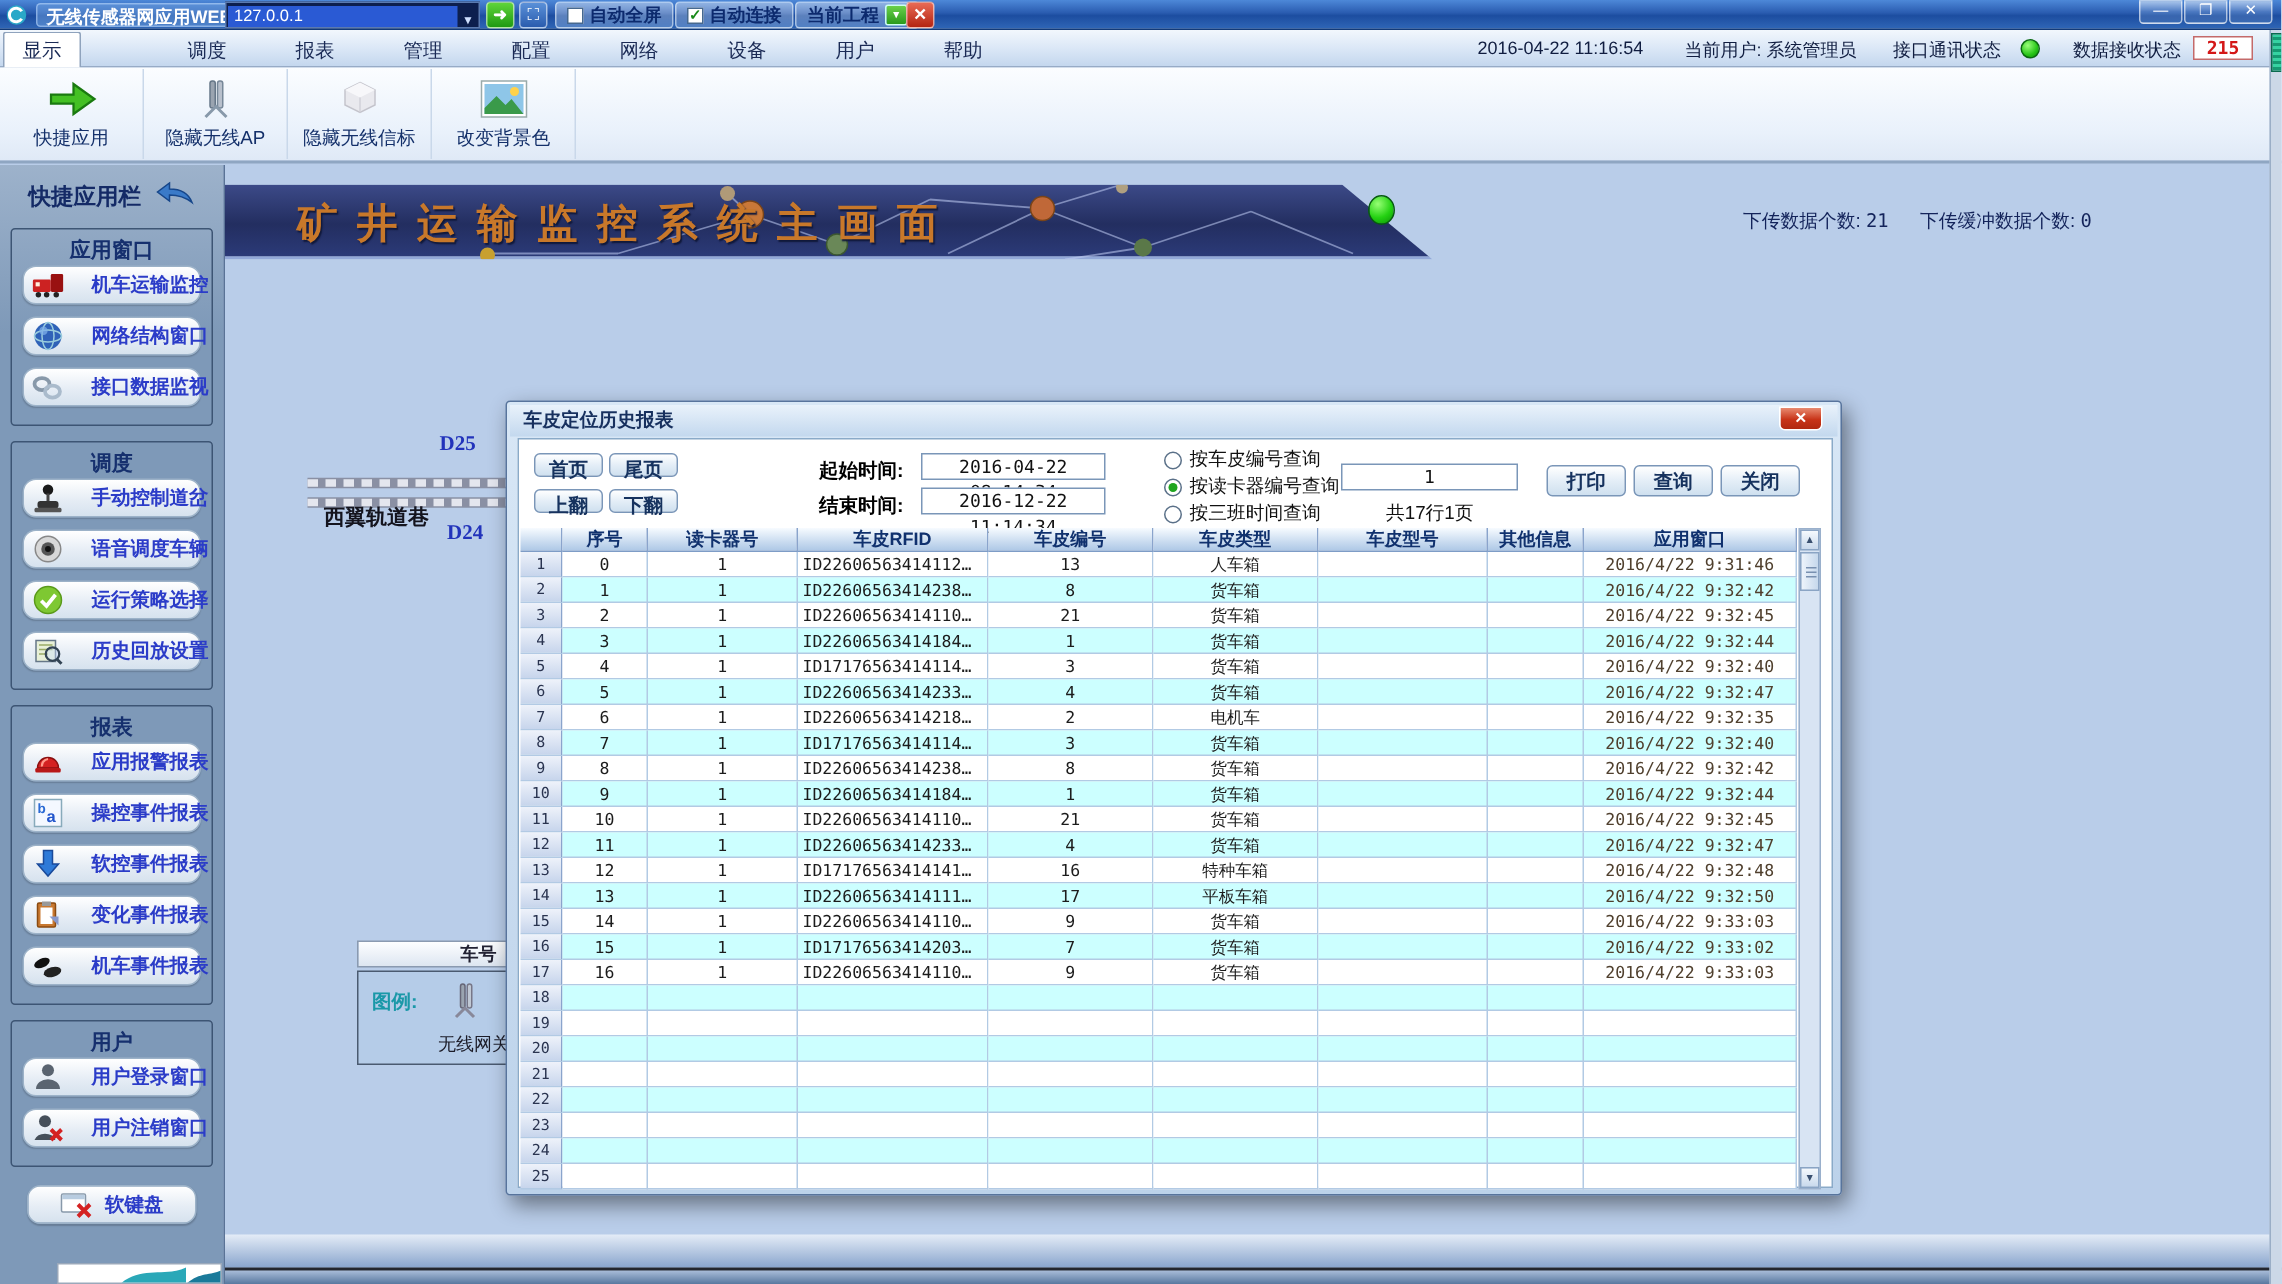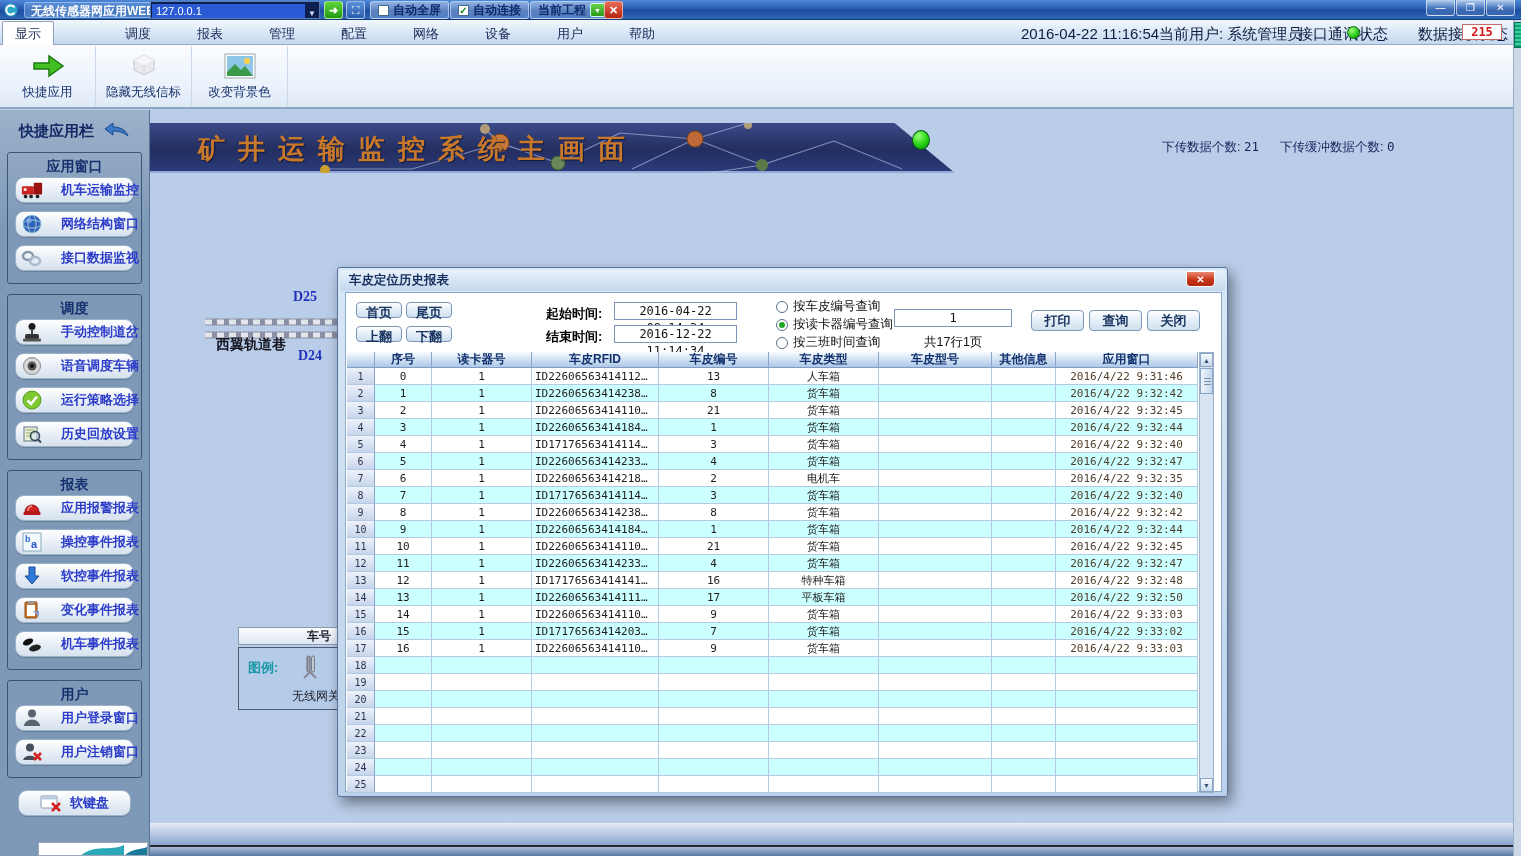--- a/index.html
+++ b/index.html
@@ -31,21 +31,21 @@
 .wincontrols { right:6px; left:auto; top:0px; display:flex; gap:1px; position:absolute; }
 .wbtn { width:29px; height:16px; background:linear-gradient(180deg,rgba(255,255,255,.5),rgba(160,190,230,.25) 50%,rgba(90,130,190,.35));
   border:1px solid rgba(255,255,255,.6); border-radius:0 0 3px 3px; color:#fff; text-align:center; line-height:14px; font-size:10px; }
 
 
 .menubar { position:absolute; left:0; top:20px; width:1521px; height:25px;
   background:linear-gradient(180deg,#f2f7fd,#d9e6f6 55%,#c4d7ee); border-bottom:1px solid #97abc6;
   font-size:13px; color:#1a2a55; }
 .menu-item { position:absolute; top:3px; height:22px; line-height:22px; padding:0 12px; cursor:default; white-space:nowrap; }
 .menu-item.active { background:#fff; border:1px solid #8fa3bd; border-bottom:none; border-radius:2px 2px 0 0; top:1px; height:24px; line-height:23px; }
-.mb-right { position:absolute; top:5px; white-space:nowrap; color:#101d40; font-size:15px;margin-left:36px; }
+.mb-right { position:absolute; top:5px; white-space:nowrap; color:#101d40; font-size:12px; }
 .statusdot { position:absolute; top:6px; width:13px; height:13px; border-radius:50%;
   background:radial-gradient(circle at 35% 30%,#9aff7a,#27c517 60%,#0e8a06); border:1px solid #0a6a10; }
 .recvbox { position:absolute; top:4px; width:40px; height:16px; background:#fff; border:1px solid #c46a6a;
   color:#d41818; font-weight:bold; text-align:center; line-height:15px; font-size:12px; font-family:"DejaVu Sans Mono",monospace; }
 
 
 .toolbar { position:absolute; left:0; top:45px; width:1521px; height:64px;
   background:linear-gradient(180deg,#fbfdff,#e9f1fb 70%,#dfe9f6); border-bottom:2px solid #8fa6c2; display:flex; }
 .tool-btn { width:96px; height:60px; margin:1px 0; display:flex; flex-direction:column; align-items:center; justify-content:center; gap:3px;
   border-right:1px solid #c9d8ea; color:#14306a; font-size:12.5px; white-space:nowrap; }
@@ -200,20 +200,30 @@
   </div>
 
   <div class="toolbar" id="toolbar">
       <div class="tool-btn">
         <span class="ticon">
           <svg width="34" height="28" viewBox="0 0 34 28">
             <path d="M3 11 h15 v-7 l14 10 -14 10 v-7 H3 z" fill="#44c024" stroke="#1a7a10" stroke-width="1.5"></path>
           </svg>
         </span>
         <span>快捷应用</span>
+      </div>
+      <div class="tool-btn">
+        <span class="ticon">
+          <svg width="30" height="28" viewBox="0 0 30 28">
+            <rect x="11" y="2" width="3.5" height="18" rx="1.5" fill="#9aa4b0" stroke="#667788"></rect>
+            <rect x="16" y="2" width="3.5" height="18" rx="1.5" fill="#b8c0cc" stroke="#778899"></rect>
+            <path d="M8 26 l7 -7 7 7" fill="none" stroke="#8899aa" stroke-width="2"></path>
+          </svg>
+        </span>
+        <span>隐藏无线AP</span>
       </div>
       <div class="tool-btn">
         <span class="ticon">
           <svg width="30" height="28" viewBox="0 0 30 28">
             <path d="M15 3 l10 5 v10 l-10 5 -10 -5 V8 z" fill="#e9e9ee" stroke="#c4c4cc"></path>
             <path d="M15 3 l10 5 -10 5 -10 -5 z" fill="#f7f7fa"></path>
             <path d="M15 13 v10" stroke="#d0d0d8"></path>
           </svg>
         </span>
         <span>隐藏无线信标</span>

